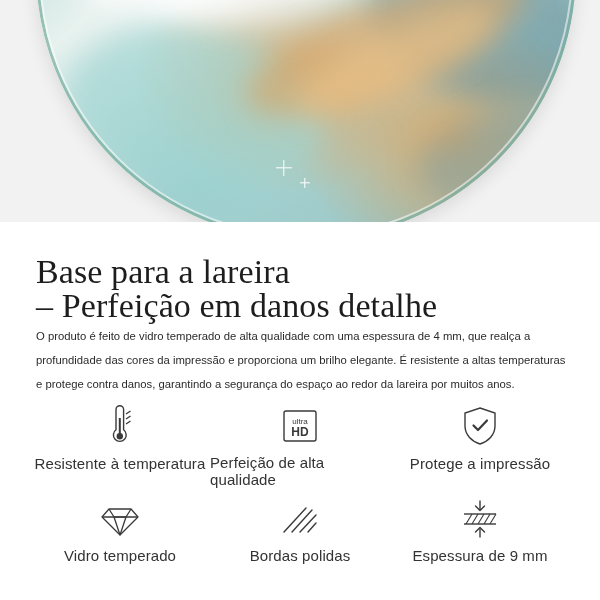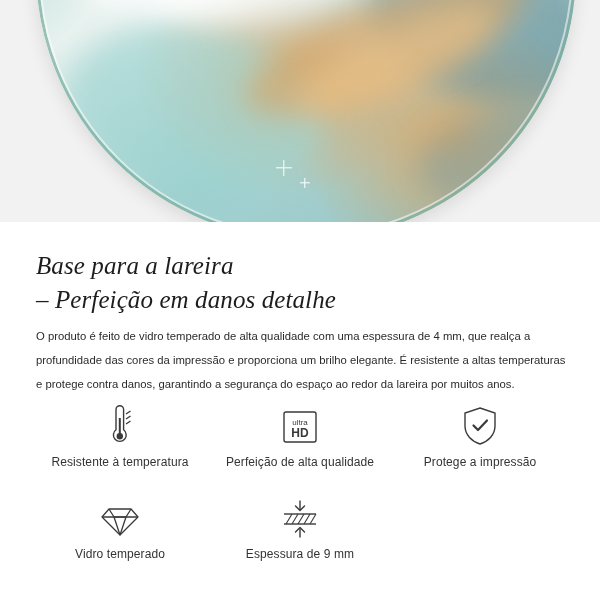--- a/index.html
+++ b/index.html
@@ -99,26 +99,25 @@
   .sp2:before { width: 10px; }
   .sp2:after { height: 10px; }
 
   
   .headline {
     position: absolute;
     left: 36px;
     top: 232px;
     width: 530px;
     font-family: "Liberation Serif", serif;
-    font-size: 25px;
+    font-size: 34px;
     line-height: 34px;
     color: #1d1d1d;
     font-weight: 400;
     letter-spacing: 0.1px;
-    font-style: italic;
   }
   .headline .line2 { display: block; }
 
   .body-copy {
     position: absolute;
     left: 36px;
     top: 313px;
     width: 533px;
     font-size: 11.3px;
     line-height: 24px;
@@ -145,21 +144,21 @@
   }
   .feature .ico {
     height: 48px;
     display: flex;
     align-items: flex-end;
     justify-content: center;
     color: #3a3a3a;
   }
   .feature .cap {
     margin-top: 7px;
-    font-size: 12px;
+    font-size: 15px;
     color: #333333;
     text-align: left;
     letter-spacing: 0.1px;
   }
   svg { display: block; }
 </style>
 </head>
 <body>
 
 <div class="page">
@@ -231,20 +230,31 @@
           <path d="M11 7 H33 L40 15 L22 33 L4 15 Z"></path>
           <path d="M4 15 H40"></path>
           <path d="M11 7 L16 15 L22 33"></path>
           <path d="M33 7 L28 15 L22 33"></path>
           <path d="M16 15 H28"></path>
         </svg>
       </div>
       <div class="cap">Vidro temperado</div>
     </div>
 
+    <div class="feature">
+      <div class="ico">
+        <svg width="40" height="38" viewBox="0 0 40 38" fill="none" stroke="#3a3a3a" stroke-width="1.4" stroke-linecap="round">
+          <path d="M4 30 L26 6"></path>
+          <path d="M12 30 L32 8"></path>
+          <path d="M20 30 L36 13"></path>
+          <path d="M28 30 L36 21"></path>
+        </svg>
+      </div>
+      <div class="cap">Bordas polidas</div>
+    </div>
 
     <div class="feature">
       <div class="ico">
         <svg width="44" height="42" viewBox="0 0 44 42" fill="none" stroke="#3a3a3a" stroke-width="1.4">
           <path d="M22 3 V11" stroke-linecap="round"></path>
           <path d="M17.5 8 L22 12.5 L26.5 8" stroke-linecap="round" stroke-linejoin="round"></path>
           <line x1="6" y1="16" x2="38" y2="16"></line>
           <line x1="6" y1="26" x2="38" y2="26"></line>
           <path d="M8 26 L14 16 M14 26 L20 16 M20 26 L26 16 M26 26 L32 16 M32 26 L38 16" stroke-width="1.1"></path>
           <path d="M22 39 V31" stroke-linecap="round"></path>

